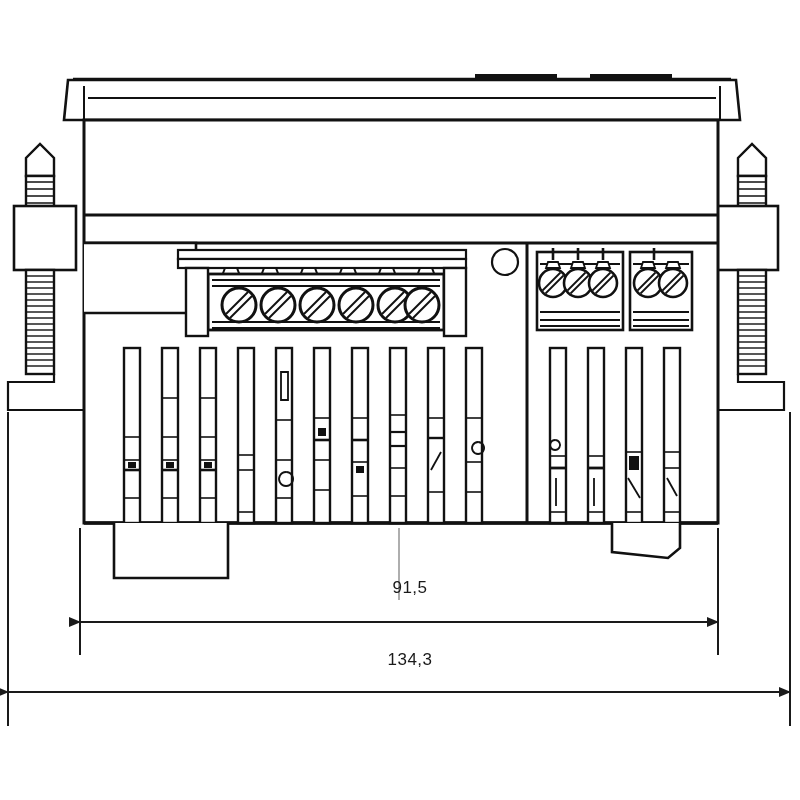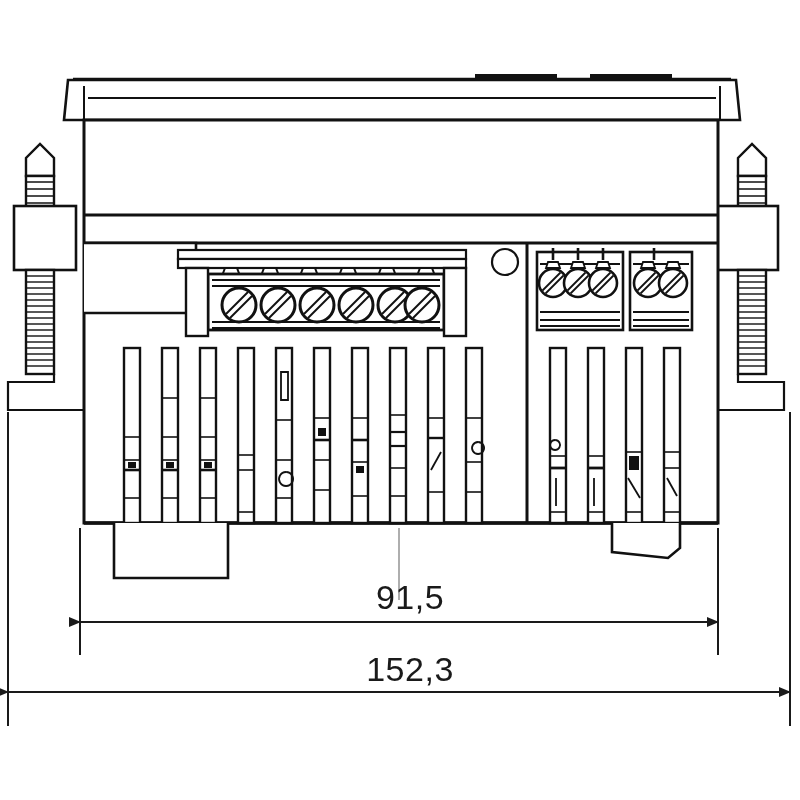--- a/index.html
+++ b/index.html
@@ -24,21 +24,21 @@
     position: absolute;
     left: 0;
     top: 0;
     width: 800px;
     height: 800px;
     display: block;
   }
   .dim-label {
     position: absolute;
     font-family: "Liberation Sans", sans-serif;
-    font-size: 34px;
+    font-size: 17px;
     color: #1a1a1a;
     letter-spacing: 0.5px;
     white-space: nowrap;
     text-align: center;
     user-select: none;
   }
   #label-91 {
     left: 330px;
     top: 578px;
     width: 160px;
@@ -355,15 +355,15 @@
 
     <g>
       <line x1="8" y1="412" x2="8" y2="726" stroke="#1a1a1a" stroke-width="2"></line>
       <line x1="790" y1="412" x2="790" y2="726" stroke="#1a1a1a" stroke-width="2"></line>
       <line x1="8" y1="692" x2="790" y2="692" stroke="#1a1a1a" stroke-width="2.2" marker-start="url(#arrL)" marker-end="url(#arrR)"></line>
     </g>
   </svg>
 
   <div class="dim-label" id="label-91">91,5</div>
 
-  <div class="dim-label" id="label-110">152,3</div>
+  <div class="dim-label" id="label-110">134,3</div>
 
 </div>
 
 </body></html>

